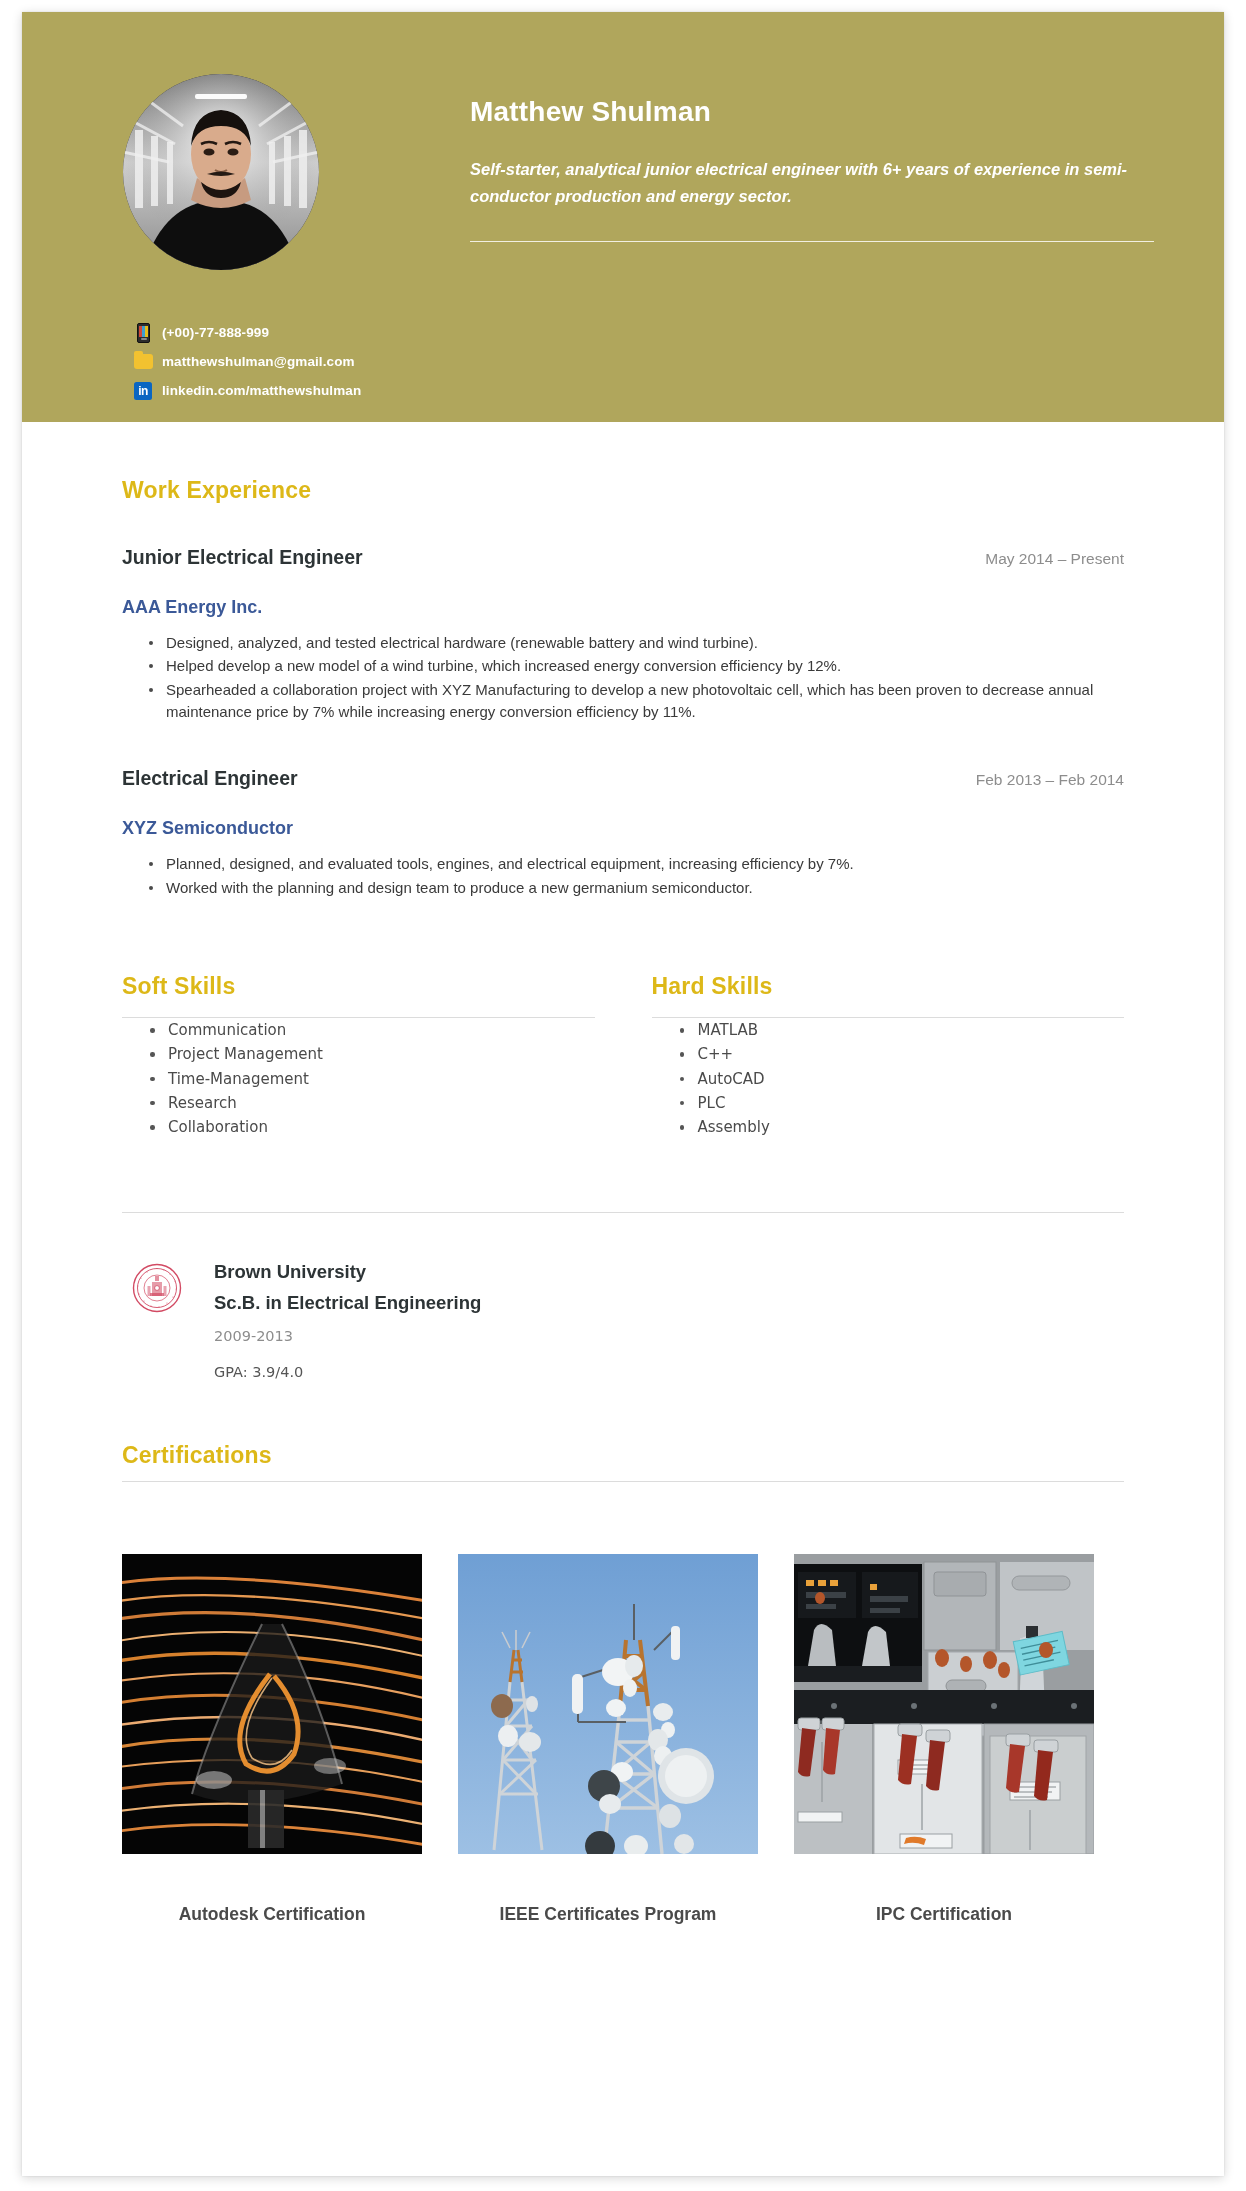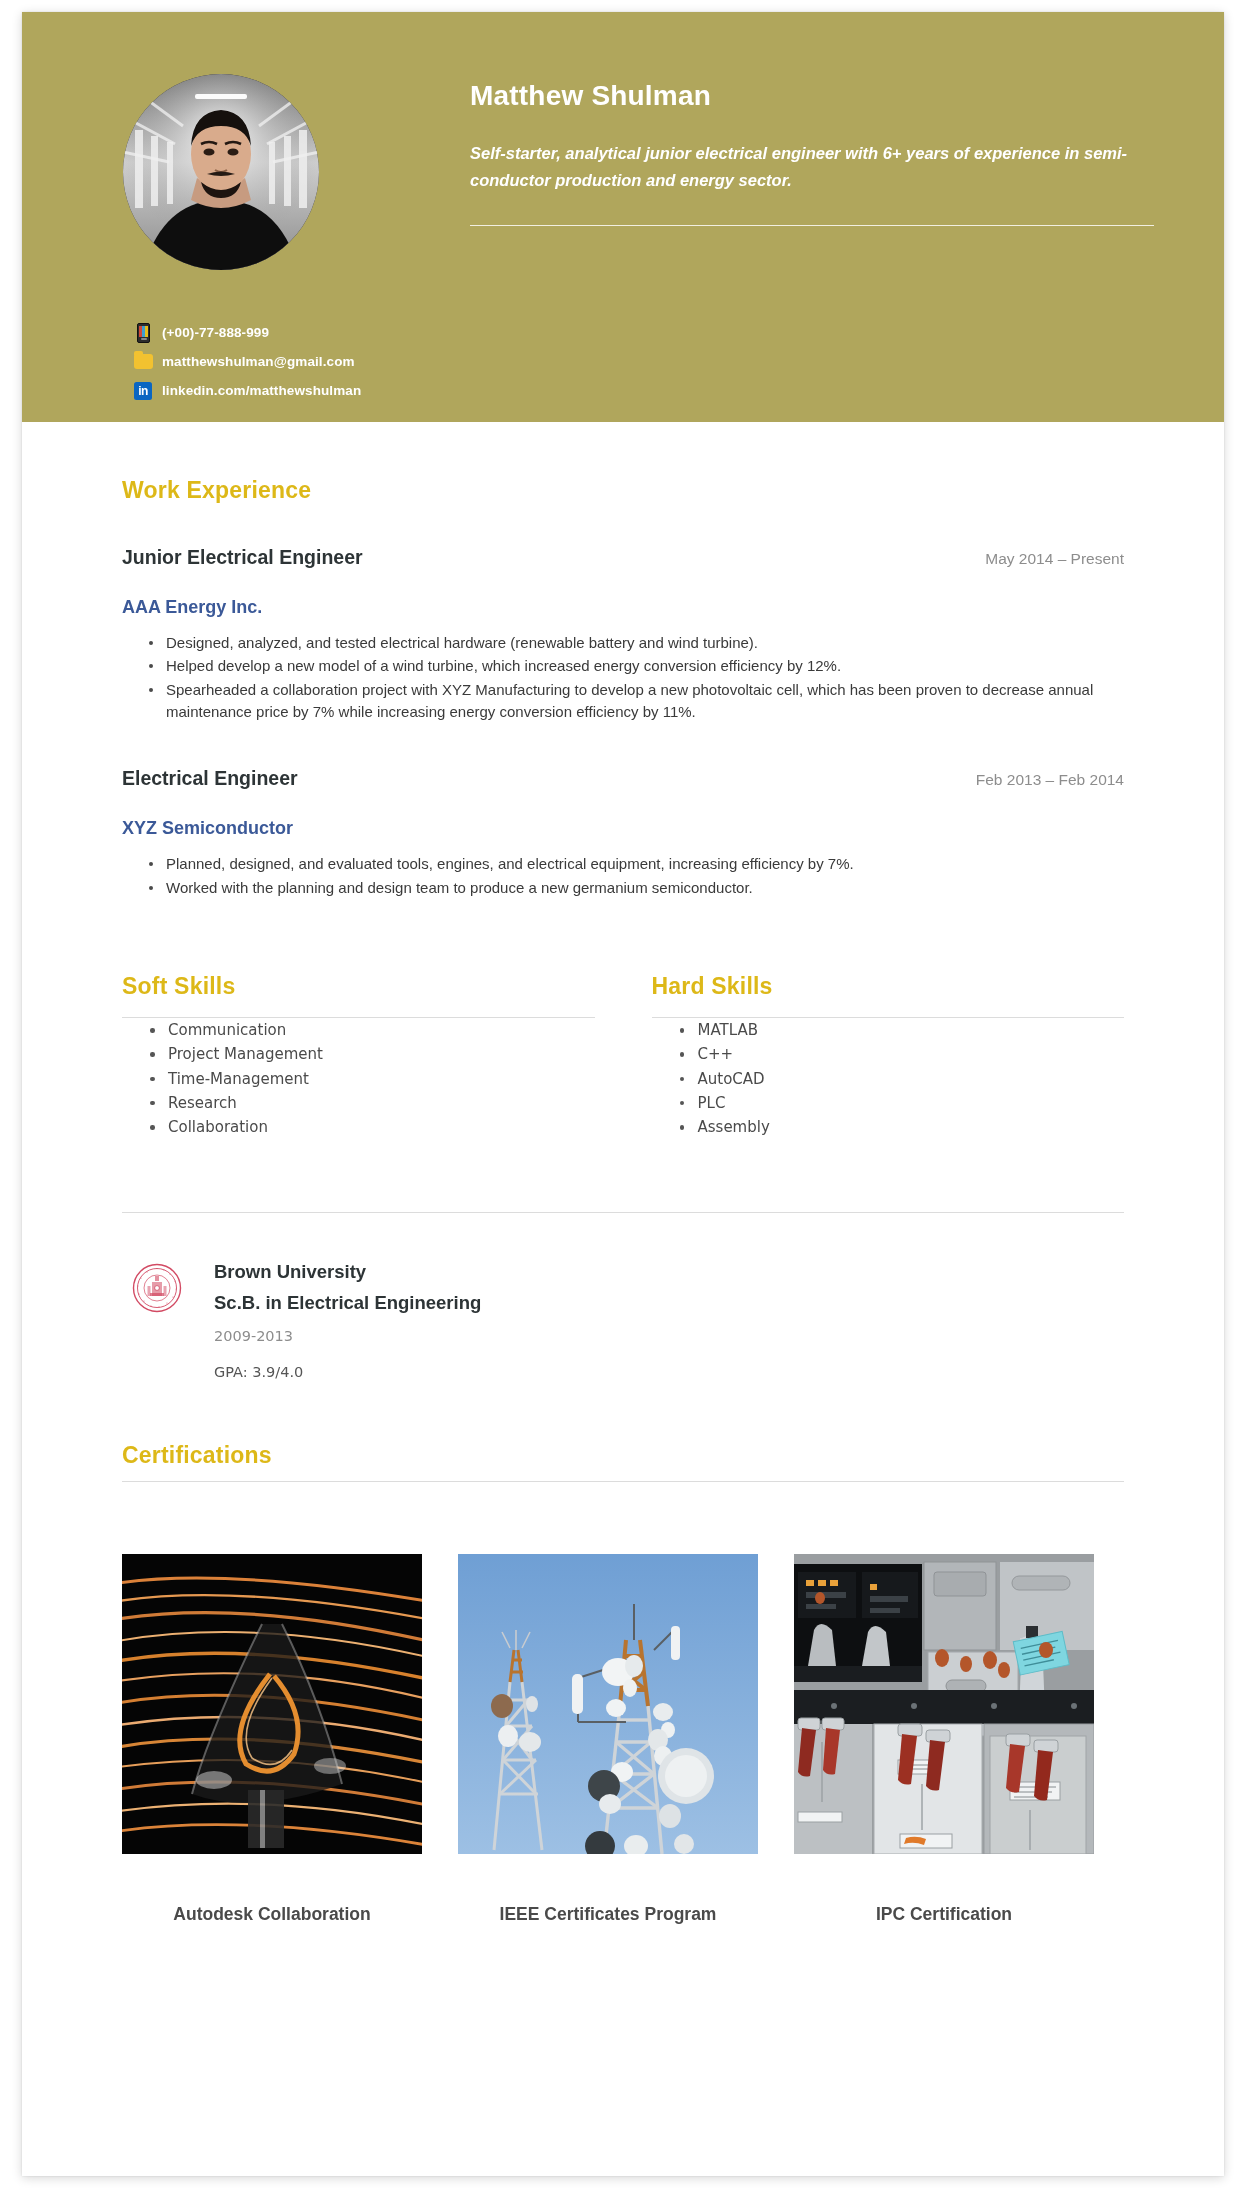--- a/index.html
+++ b/index.html
@@ -121,21 +121,21 @@
     display: flex;
     align-items: center;
     justify-content: center;
     line-height: 1;
     letter-spacing: -0.5px;
   }
 
   .head-main {
     position: absolute;
     left: 448px;
-    top: 0;
+    top: 16px;
     width: 690px;
   }
   .name {
     margin-top: 68px;
     color: #ffffff;
     font-size: 28px;
     font-weight: bold;
     letter-spacing: 0.2px;
   }
   .tagline {
@@ -513,21 +513,21 @@
                 <path d="M160 70 Q200 150 220 230" stroke="#cfcfcf" stroke-width="2" fill="none" opacity="0.45"></path>
                 <rect x="126" y="236" width="36" height="58" fill="#2a2a2a"></rect>
                 <rect x="138" y="236" width="5" height="58" fill="#e0e0e0" opacity="0.55"></rect>
                 <ellipse cx="92" cy="226" rx="18" ry="9" fill="#f2f2f2" opacity="0.5"></ellipse>
                 <ellipse cx="208" cy="212" rx="16" ry="8" fill="#efefef" opacity="0.45"></ellipse>
               </g>
               <path d="M148 120 Q104 176 124 210 Q152 228 172 200 Q186 162 152 122" stroke="#ef9430" stroke-width="5" fill="none" opacity="0.95"></path>
               <path d="M150 124 Q112 176 130 204 Q154 220 170 196" stroke="#ffc98a" stroke-width="1.6" fill="none" opacity="0.8"></path>
             </svg>
           </div>
-          <div class="cert-label">Autodesk Collaboration</div>
+          <div class="cert-label">Autodesk Certification</div>
         </div>
 
         <div class="cert-card">
           <div class="cert-img">
             <svg viewBox="0 0 300 300" preserveAspectRatio="none">
               <defs>
                 <linearGradient id="sky" x1="0" y1="0" x2="0" y2="1">
                   <stop offset="0%" stop-color="#6f9fd4"></stop>
                   <stop offset="100%" stop-color="#9dc0e4"></stop>
                 </linearGradient>

